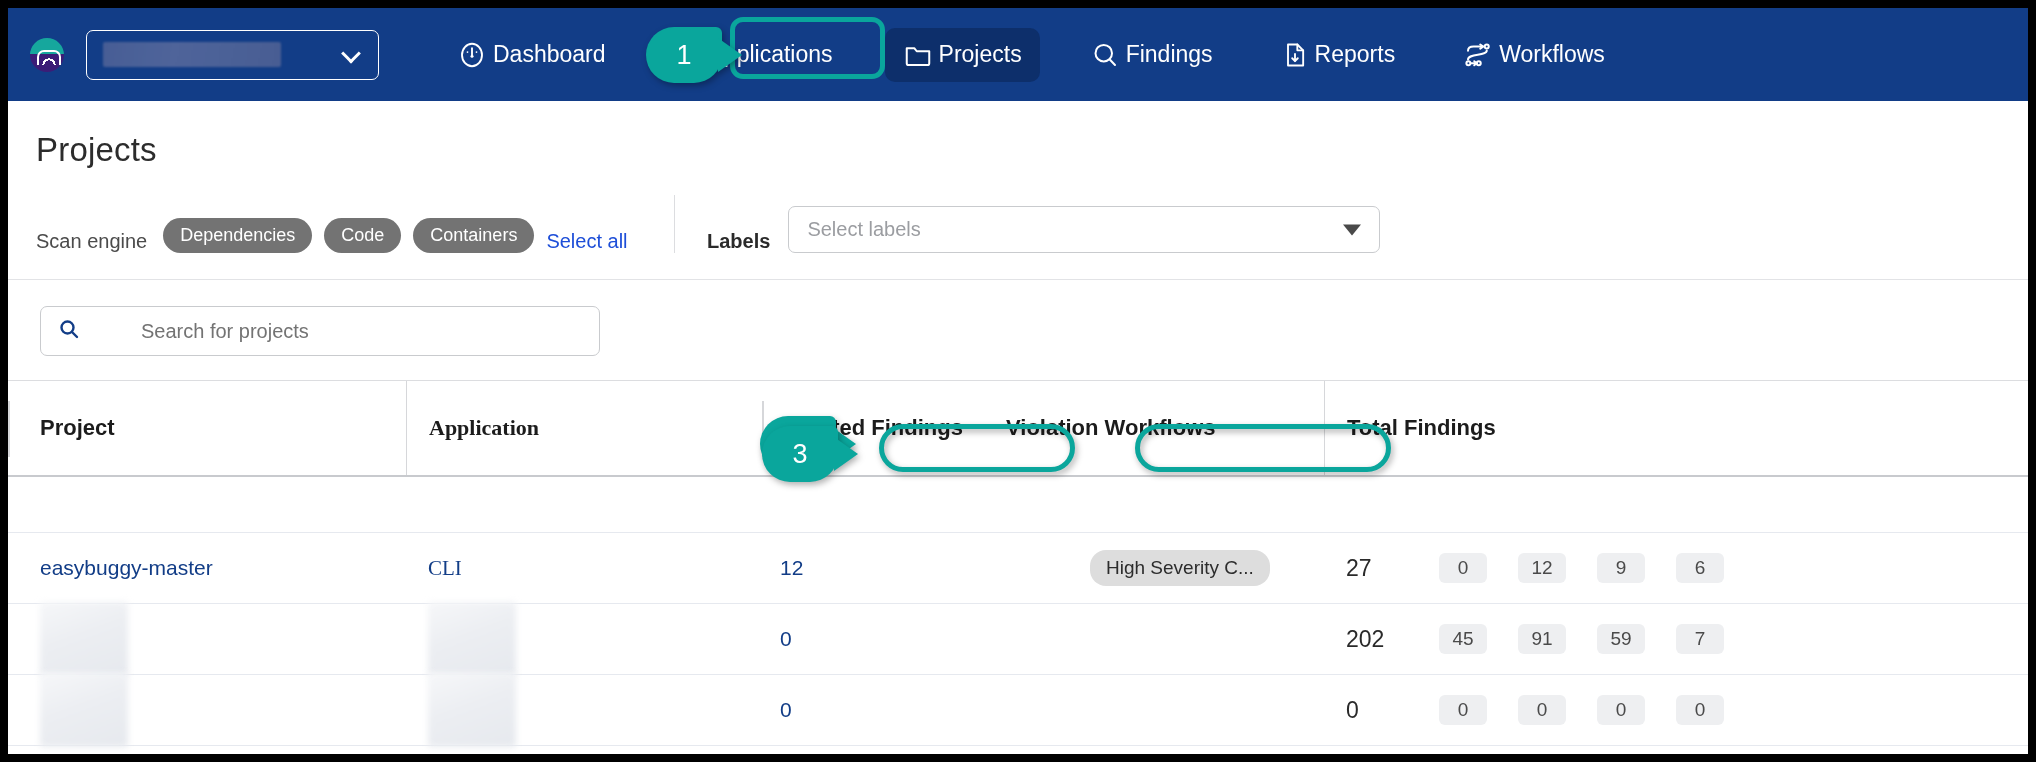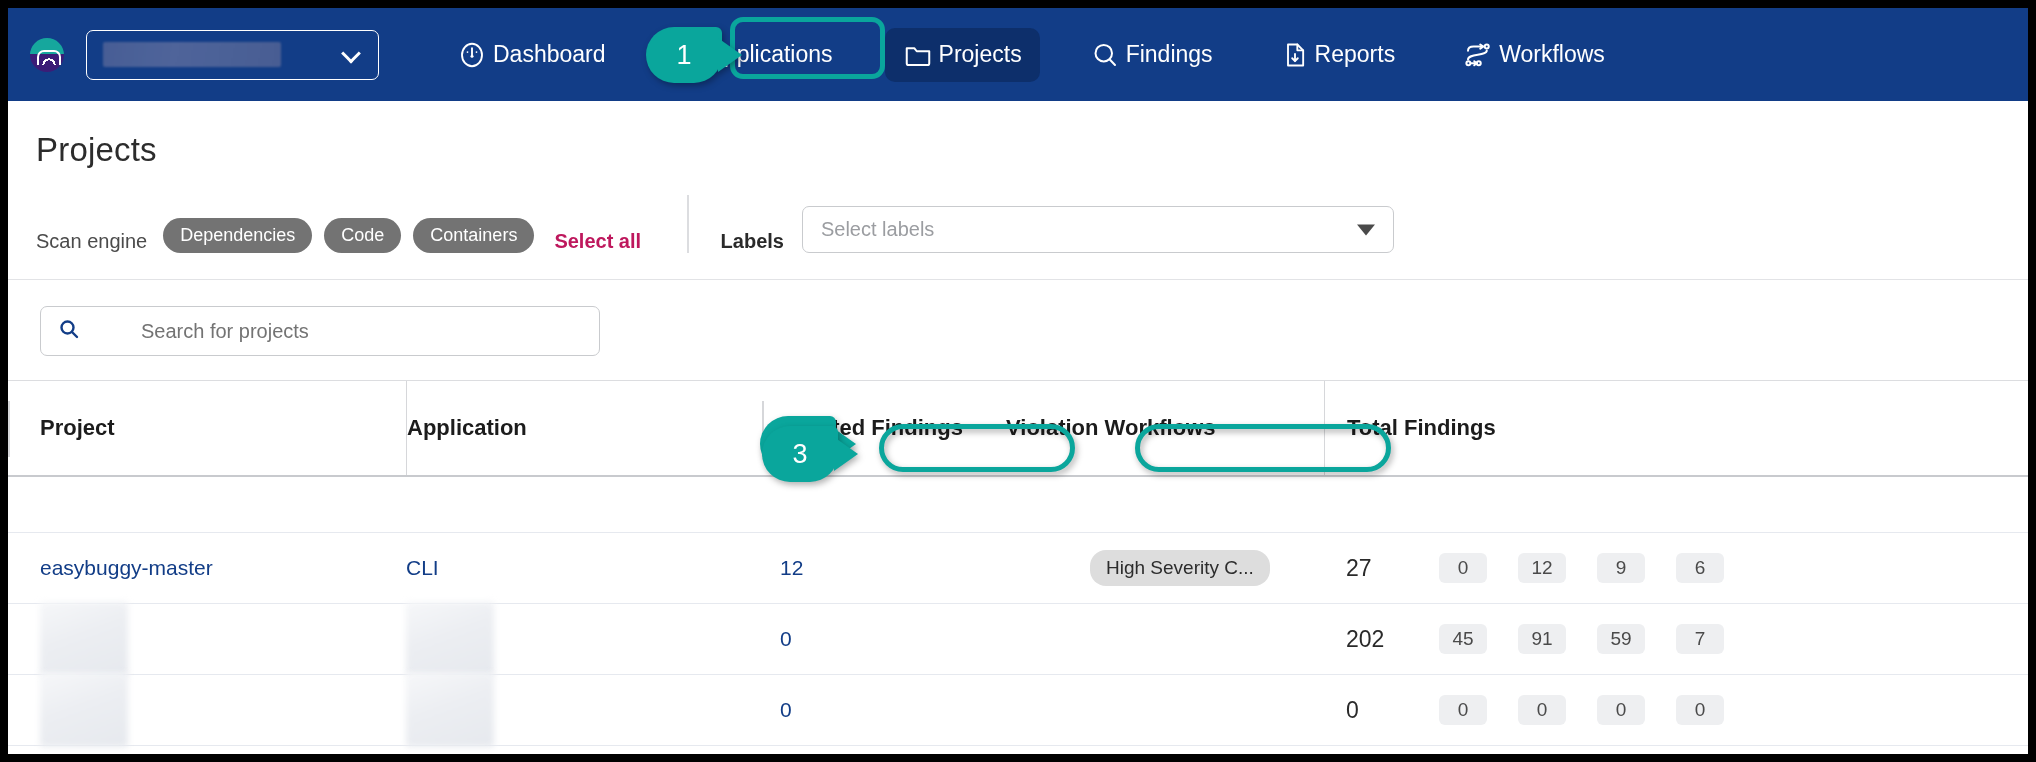--- a/index.html
+++ b/index.html
@@ -147,21 +147,21 @@
   .flabel { font-size: 20px; color: #4b4b4b; margin-right: 16px; white-space: nowrap; }
   .chip {
     background: #737373;
     color: #ffffff;
     font-size: 18px;
     border-radius: 18px;
     padding: 7px 17px;
     margin-right: 12px;
     white-space: nowrap;
   }
-  .selectall { font-size: 20px; color: #be185d; margin-left: 8px; white-space: nowrap; font-weight: bold; }
+  .selectall { font-size: 20px; color: #1d4ed8; white-space: nowrap; }
   .vdiv { width: 1.5px; height: 58px; background: #dcdde0; margin: 0 32px 0 46px; }
   .labels-label { font-size: 20px; color: #2a2a2a; margin-right: 18px; font-weight: 600; }
   .labels-select {
     width: 592px; height: 47px;
     border: 1.4px solid #c9cbce;
     border-radius: 7px;
     display: flex; align-items: center;
     padding: 0 18px;
     position: relative;
     background: #fff;
@@ -197,21 +197,21 @@
     height: 96px;
     border-bottom: 2px solid #c8cace;
     padding-left: 32px;
     position: relative;
   }
   .th {
     display: flex; align-items: center;
     font-size: 22px; color: #1c1c1c; font-weight: 600;
   }
   .col-project   { width: 366px; }
-  .col-app       { width: 356px; border-left: 1.5px solid #d6d7da; }
+  .col-app       { width: 356px; padding-left: 22px; border-left: 1.5px solid #d6d7da; font-family: Liberation Serif, serif; }
   .col-vf        { width: 226px; padding-left: 18px; position: relative; }
   .col-vw        { width: 336px; padding-left: 18px; }
   .col-tot       { flex: 1; border-left: 1.5px solid #d6d7da; padding-left: 22px; }
 
   .sep-vf {
     position: absolute; left: 0; top: 20px;
     width: 1.5px; height: 56px; background: #d6d7da;
   }
 
   .ring-vf {

